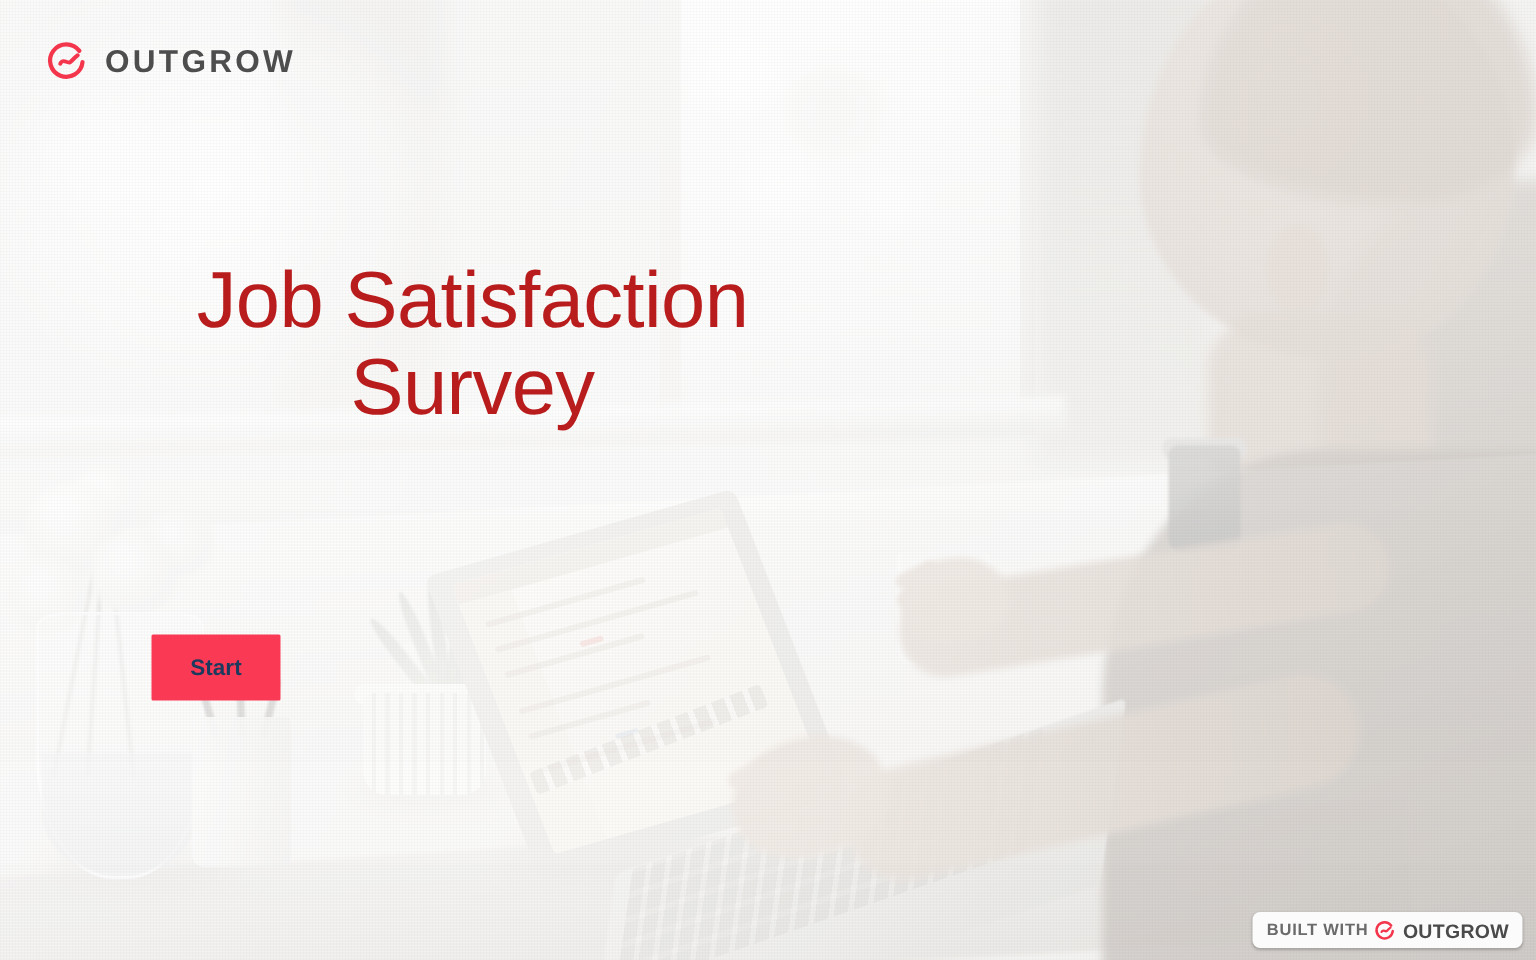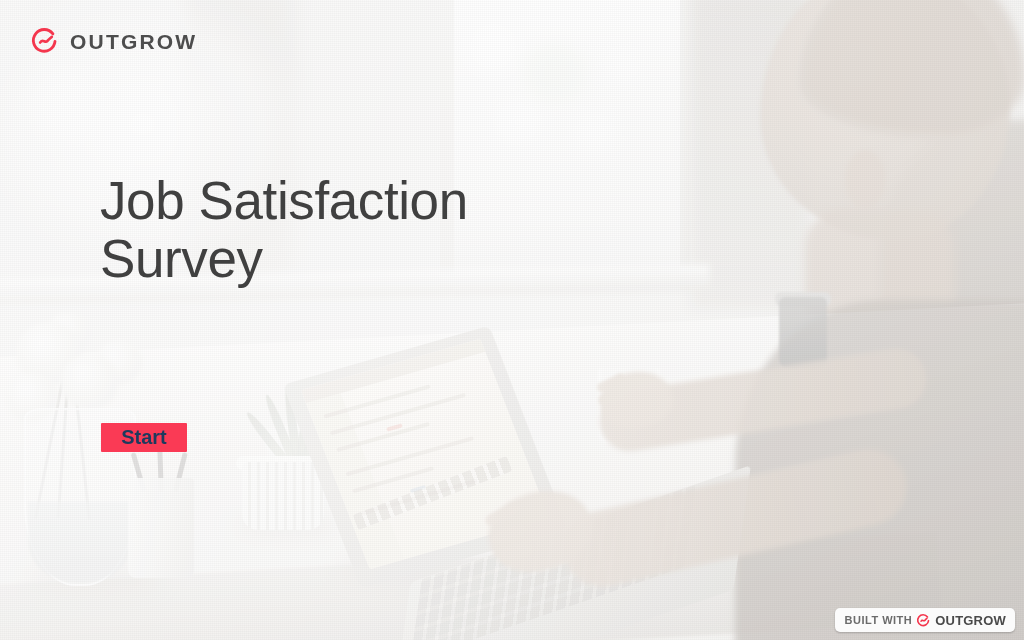--- a/index.html
+++ b/index.html
@@ -306,35 +306,36 @@
   .brand-mark{ width:30px; height:30px; display:block; }
   .brand-word{
     font-size:21px; font-weight:600; letter-spacing:2.2px;
     color:#4d4d4d; line-height:1;
     font-family:"Liberation Sans", sans-serif;
   }
 
   .hero{ position:absolute; left:100px; top:172px; width:430px; }
   .hero-title{
     font-size:53px; line-height:58px; font-weight:400;
-    color:#404040; letter-spacing:-.4px;
-    font-family:"Liberation Sans", sans-serif;
+    color:#b91c1c; letter-spacing:-.4px;
+    font-family:"Liberation Sans", sans-serif;
+    text-align:center;
   }
   .hero-desc{
     margin-top:26px;
     font-size:15.2px; line-height:24.5px; font-weight:600;
     color:#27405f; width:382px;
     font-family:"Liberation Sans", sans-serif;
   }
   .start-btn{
     position:absolute; left:101px; top:423px;
-    width:86px; height:29px;
+    width:86px; height:44px;
     background:#fa3a55;
     border:none; border-radius:1px;
-    color:#1c3a5e; font-size:20px; font-weight:600;
+    color:#1c3a5e; font-size:15px; font-weight:600;
     font-family:"Liberation Sans", sans-serif;
     cursor:pointer;
     display:flex; align-items:center; justify-content:center;text-align:center;
   }
 
   .built-badge{
     position:absolute; right:9px; bottom:8px;
     height:24px; padding:0 9px 0 10px;
     background:#fbfbfb;
     border-radius:5px;

